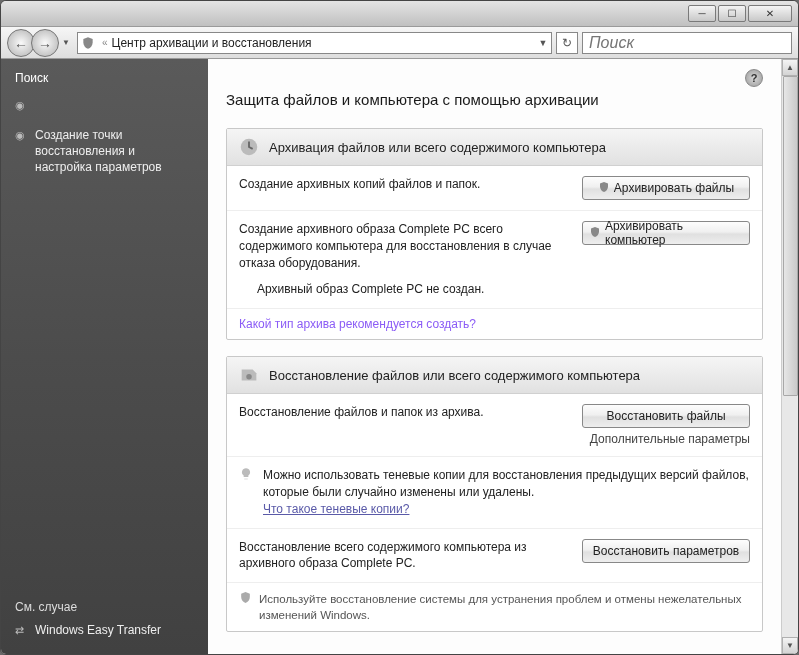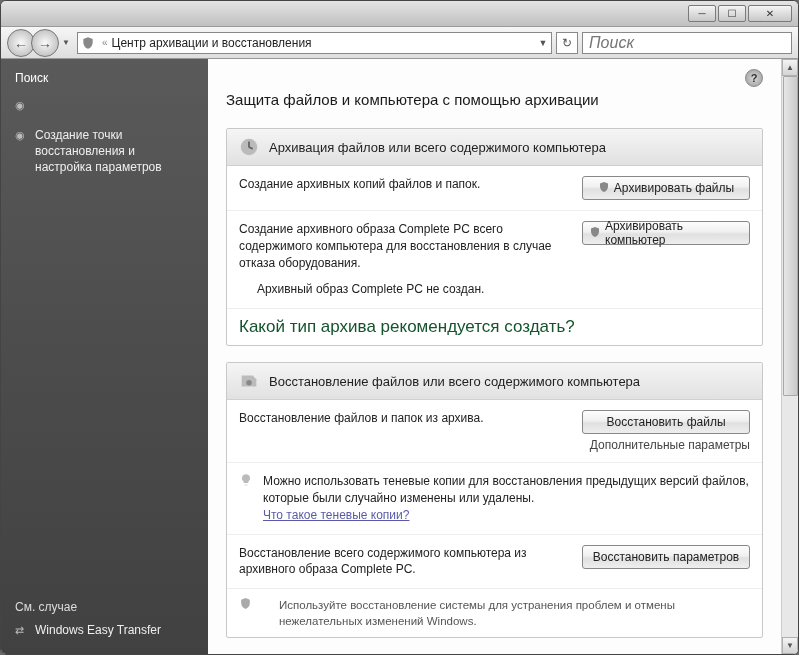--- a/index.html
+++ b/index.html
@@ -222,22 +222,22 @@
   justify-content:center;
   gap:4px;
   cursor:pointer;
   padding: 0 6px;
 }
 .winbtn .bicon {
   font-size:11px;color:#888;
 }
 .panel-link {
   padding: 8px 12px;
-  font-size: 17px;
-  color: #14532d;
+  font-size: 12px;
+  color: #8b5cf6;
   cursor:pointer;
 }
 .advlink {
   font-size: 12px;
   color: #444;
   cursor:pointer;
   text-align:right;
 }
 .tip-row {
   display:flex;
@@ -247,21 +247,21 @@
   color:#222;
   border-bottom:1px solid #eee;
 }
 .tip-row .tipicon {
   width:16px;font-size:13px;color:#aaa;flex-shrink:0;
 }
 .tip-row .tiptext { flex:1; line-height:1.4; }
 .tip-row .tiptext a { color:#5a5aa8; text-decoration: underline; cursor:pointer;text-align:right; }
 .info-row {
   display:flex;
-  gap:24px;
+  gap:4px;
   padding: 8px 12px;
   font-size: 11.5px;
   color:#555;
   line-height:1.4;
   align-items:flex-start;
 }
 .info-row .iicon { width:16px; flex-shrink:0; color:#999; font-size:12px; }
 .scrollbar {
   width: 17px;
   background: #e8e8e8;

